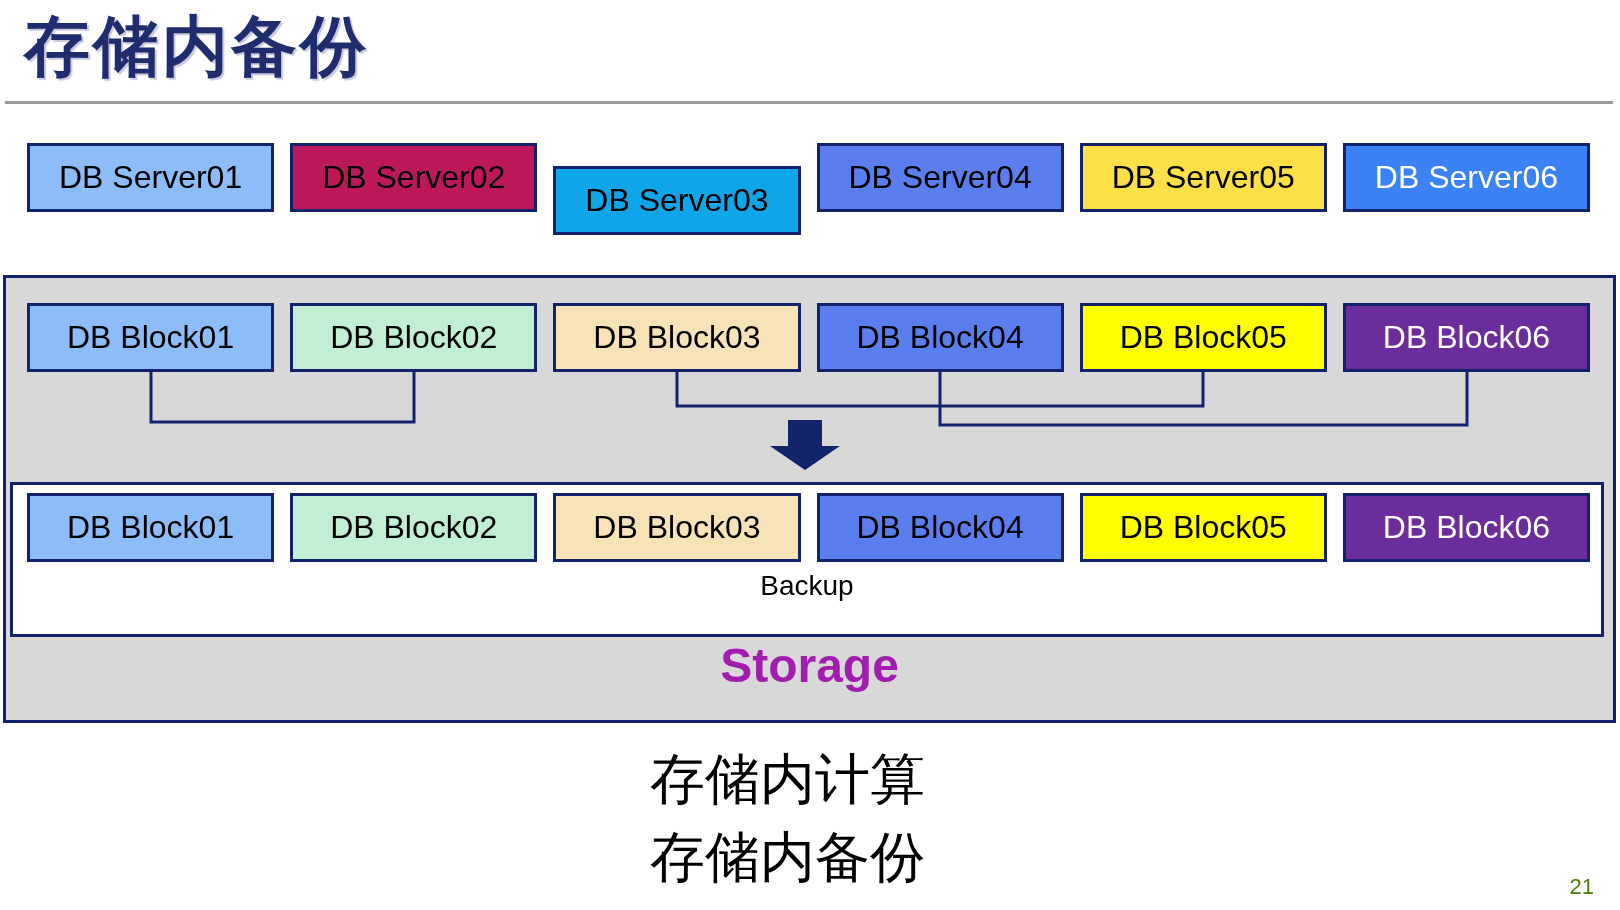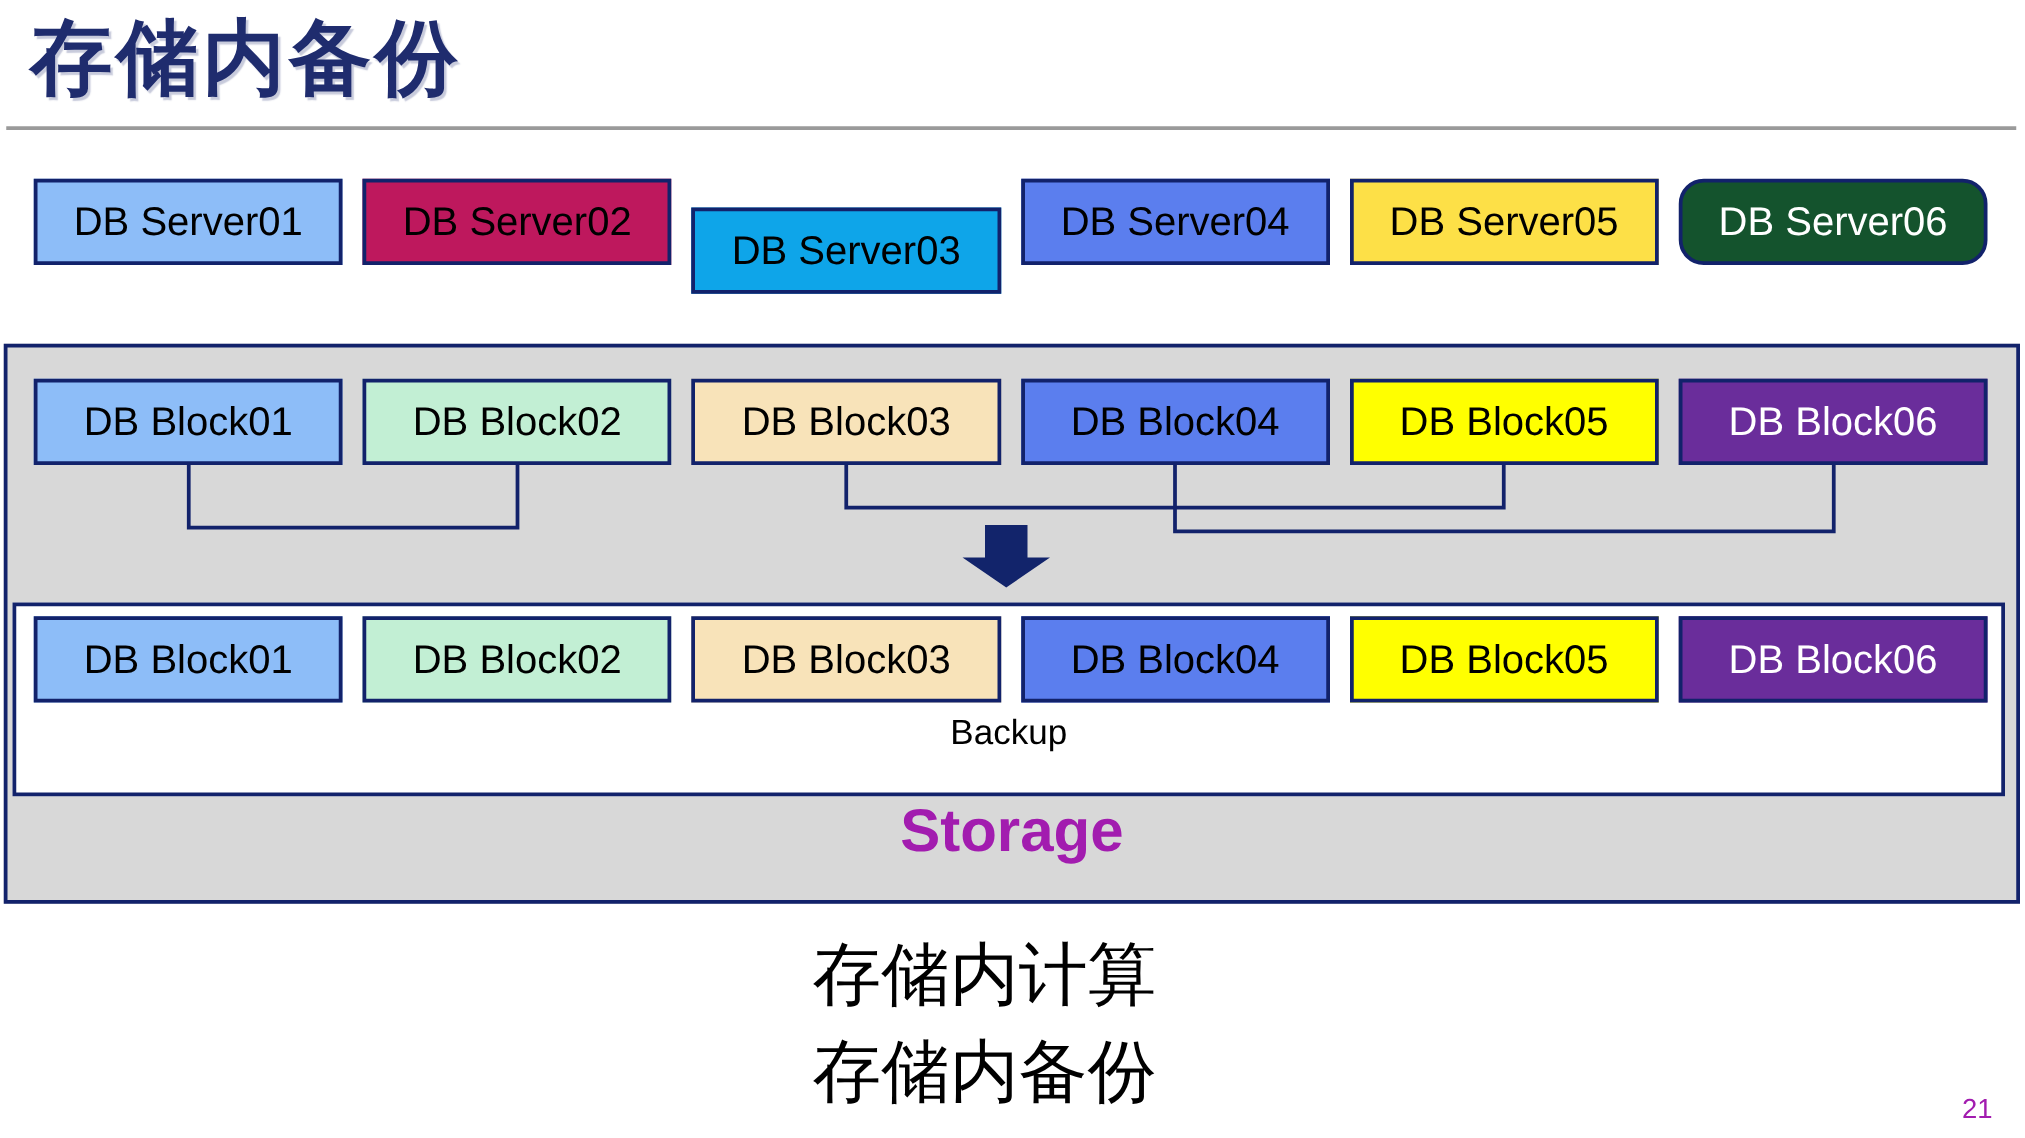--- a/index.html
+++ b/index.html
@@ -60,38 +60,38 @@
     pointer-events: none;
   }
 
   .notes {
     position: absolute; left: 650px; top: 740px;
     font-size: 55px; line-height: 78px; color: #000;
   }
 
   .page-number {
     position: absolute; right: 26px; top: 874px;
-    font-size: 22px; color: #a21caf;
+    font-size: 22px; color: #4d7c0f;
   }
 </style>
 </head>
 <body>
 
 <div class="slide">
 
   <div class="title">存储内备份</div>
   <div class="title-underline"></div>
 
   <div class="box-row row-servers">
     <div class="dbbox" style="background-color: rgb(141, 189, 248); color: rgb(0, 0, 0);">DB Server01</div>
     <div class="dbbox" style="background-color: #be185d; color: rgb(0, 0, 0);">DB Server02</div>
     <div class="dbbox" style="background-color: #0ea5e9; color: rgb(0, 0, 0); margin-top: 23px;">DB Server03</div>
     <div class="dbbox" style="background-color: rgb(91, 126, 238); color: rgb(0, 0, 0);">DB Server04</div>
     <div class="dbbox" style="background-color: #fde047; color: rgb(0, 0, 0);">DB Server05</div>
-    <div class="dbbox" style="background-color: #14532d; color: rgb(255, 255, 255); border-radius: 20px;">DB Server06</div>
+    <div class="dbbox" style="background-color: #3b82f6; color: rgb(255, 255, 255);">DB Server06</div>
   </div>
 
   <div class="storage-box"></div>
 
   <div class="box-row row-blocks-1">
     <div class="dbbox" style="background-color: rgb(141, 189, 248); color: rgb(0, 0, 0);">DB Block01</div>
     <div class="dbbox" style="background-color: rgb(194, 239, 212); color: rgb(0, 0, 0);">DB Block02</div>
     <div class="dbbox" style="background-color: rgb(248, 227, 185); color: rgb(0, 0, 0);">DB Block03</div>
     <div class="dbbox" style="background-color: rgb(91, 126, 238); color: rgb(0, 0, 0);">DB Block04</div>
     <div class="dbbox" style="background-color: rgb(255, 255, 0); color: rgb(0, 0, 0);">DB Block05</div>

